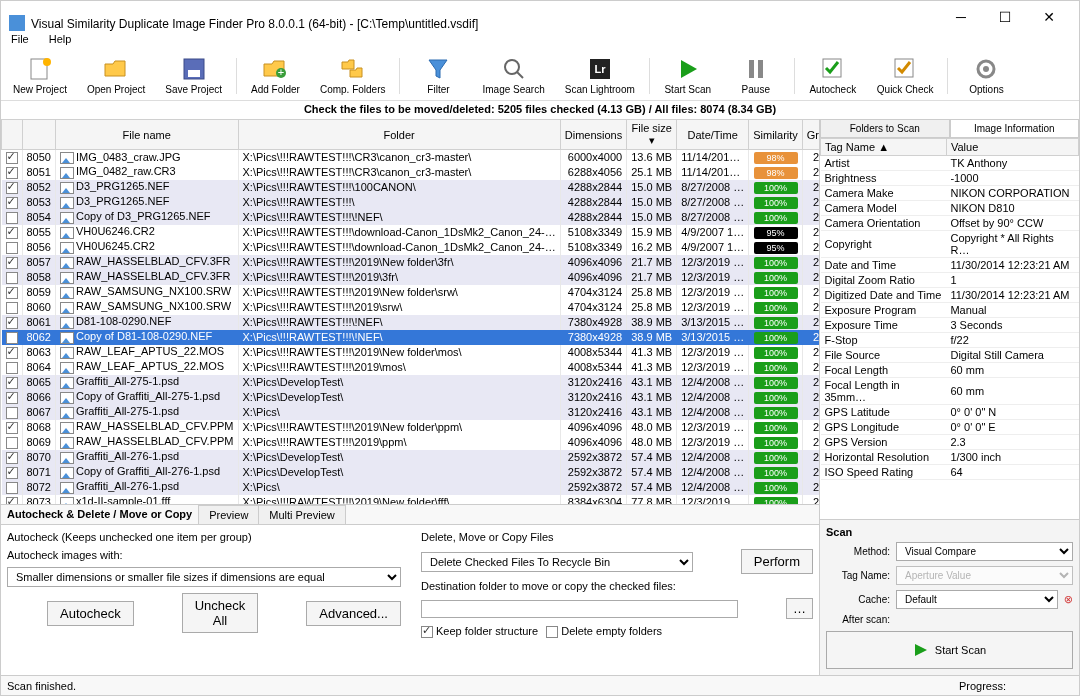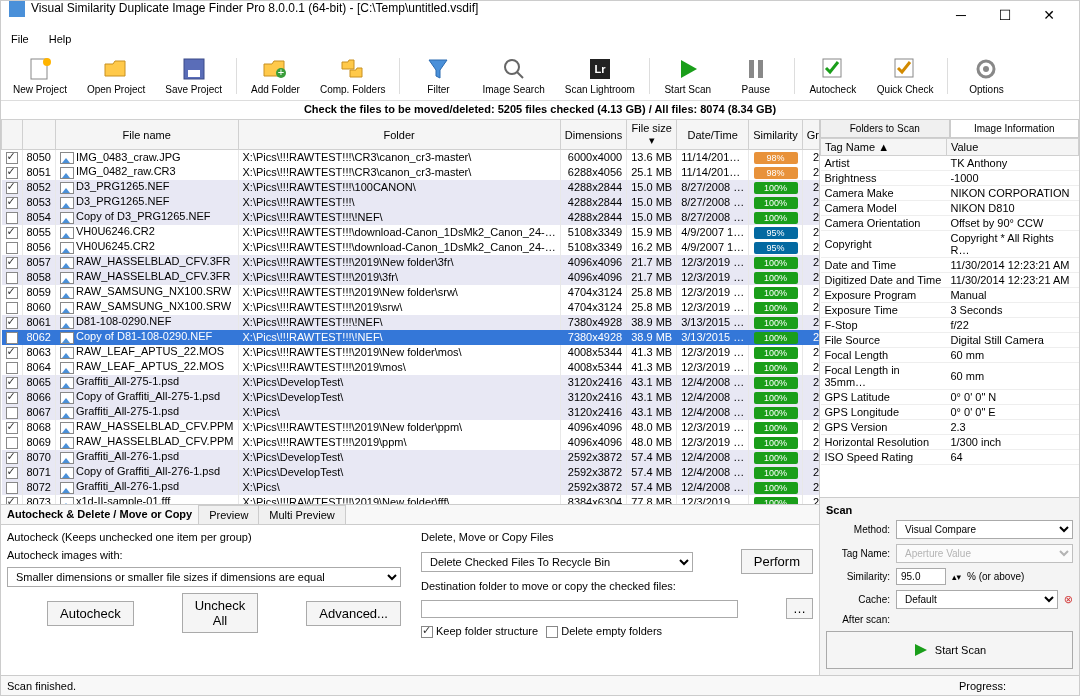--- a/index.html
+++ b/index.html
@@ -1,17 +1,17 @@
 <!DOCTYPE html>
 <html><head>
 <meta charset="utf-8">
 <style>
 * { box-sizing: border-box; margin: 0; padding: 0; font-family: "Segoe UI", Tahoma, sans-serif; font-size: 11px; }
 body { background: #fff; width: 1080px; height: 696px; overflow: hidden; display: flex; flex-direction: column; border: 1px solid #ccc; }
-.titlebar { height: 30px; background: #fff; display: flex; align-items: flex-start; padding: 0 8px; }
+.titlebar { height: 30px; background: #fff; display: flex; align-items: flex-end; padding: 0 8px; }
 .titlebar .icon { width: 16px; height: 16px; background: #4a90d9; margin-right: 6px; }
 .titlebar .title { flex: 1; font-size: 12px; }
 .titlebar .winbtn { width: 44px; height: 28px; display: flex; align-items: center; justify-content: center; font-size: 14px; }
 .menubar { height: 20px; display: flex; padding: 0 6px; gap: 12px; }
 .menubar span { padding: 2px 4px; }
 .toolbar { height: 50px; display: flex; align-items: center; padding: 4px 6px; gap: 8px; border-bottom: 1px solid #ddd; }
 .toolbtn { display: flex; flex-direction: column; align-items: center; gap: 2px; padding: 2px 6px; min-width: 60px; }
 .toolbtn .ico { width: 26px; height: 26px; display: flex; align-items: center; justify-content: center; }
 .toolbtn .lbl { font-size: 10px; white-space: nowrap; }
 .tsep { width: 1px; height: 36px; background: #ddd; }
@@ -26,21 +26,21 @@
 table.grid tr.even { background: #e8e8f4; }
 table.grid tr.sel { background: #3477d8; color: #fff; }
 table.grid tr.sel td { border-right-color: #3477d8; }
 .chk { width: 12px; height: 12px; border: 1px solid #888; display: inline-block; vertical-align: middle; position: relative; background: #fff; }
 .chk.on::after { content: "✓"; position: absolute; top: -3px; left: 0; font-size: 11px; color: #333; }
 .imgico { width: 14px; height: 12px; display: inline-block; background: #fff; border: 1px solid #888; position: relative; vertical-align: middle; margin-right: 2px; }
 .imgico::after { content: ""; position: absolute; bottom: 0; left: 1px; border-left: 4px solid transparent; border-right: 4px solid transparent; border-bottom: 5px solid #4a90d9; }
 .simbar { display: inline-block; width: 44px; height: 12px; line-height: 12px; text-align: center; font-size: 9px; color: #fff; border-radius: 2px; }
 .sim100 { background: #1a9e1a; }
 .sim98 { background: #e8923a; }
-.sim95 { background: #0369a1; }
+.sim95 { background: #000000; }
 .tabsrow { display: flex; border-bottom: 1px solid #ccc; background: #f8f8f8; }
 .tabsrow .tab { padding: 3px 10px; border: 1px solid #ccc; border-bottom: none; margin-right: -1px; background: #f0f0f0; }
 .tabsrow .label { padding: 3px 6px; font-weight: bold; }
 .bottompanel { display: flex; padding: 6px; gap: 20px; height: 150px; }
 .bcol { flex: 1; display: flex; flex-direction: column; gap: 6px; }
 .bcol label { font-size: 11px; }
 select, input[type=text] { border: 1px solid #aaa; padding: 2px 4px; font-size: 11px; background: #fff; }
 button.std { border: 1px solid #aaa; background: #f5f5f5; padding: 4px 12px; font-size: 13px; margin-left: 40px; }
 .brow { display: flex; gap: 8px; align-items: center; }
 .right { width: 260px; border-left: 1px solid #ccc; display: flex; flex-direction: column; overflow: hidden; }
@@ -560,20 +560,24 @@
             </tr>
             <tr>
               <td>Copyright</td>
               <td>Copyright * All Rights R…</td>
             </tr>
             <tr>
               <td>Date and Time</td>
               <td>11/30/2014 12:23:21 AM</td>
             </tr>
             <tr>
+              <td>Digital Zoom Ratio</td>
+              <td>1</td>
+            </tr>
+            <tr>
               <td>Digitized Date and Time</td>
               <td>11/30/2014 12:23:21 AM</td>
             </tr>
             <tr>
               <td>Exposure Program</td>
               <td>Manual</td>
             </tr>
             <tr>
               <td>Exposure Time</td>
               <td>3 Seconds</td>
@@ -619,26 +623,20 @@
     </div>
     <div class="scanpanel">
       <div class="hdr">Scan</div>
       <div class="scanrow">
           <span class="lbl">Method:</span>
           <select><option>Visual Compare</option></select>
         </div>
       <div class="scanrow">
           <span class="lbl">Tag Name:</span>
           <select disabled="" style="color:#999"><option>Aperture Value</option></select>
-        </div>
-      <div class="scanrow">
-          <span class="lbl">Similarity:</span>
-          <input type="text" style="width: 50px; flex: 0 1 0%;" value="95.0">
-          <span style="font-size:9px">▴▾</span>
-          <span style="font-size:10px">% (or above)</span>
         </div>
       <div class="scanrow">
           <span class="lbl">Cache:</span>
           <select><option>Default</option></select>
           <span style="color:#d23a3a">⊗</span>
         </div>
       <div class="scanrow">
           <span class="lbl">After scan:</span>
         </div>
       <button class="startscan">

